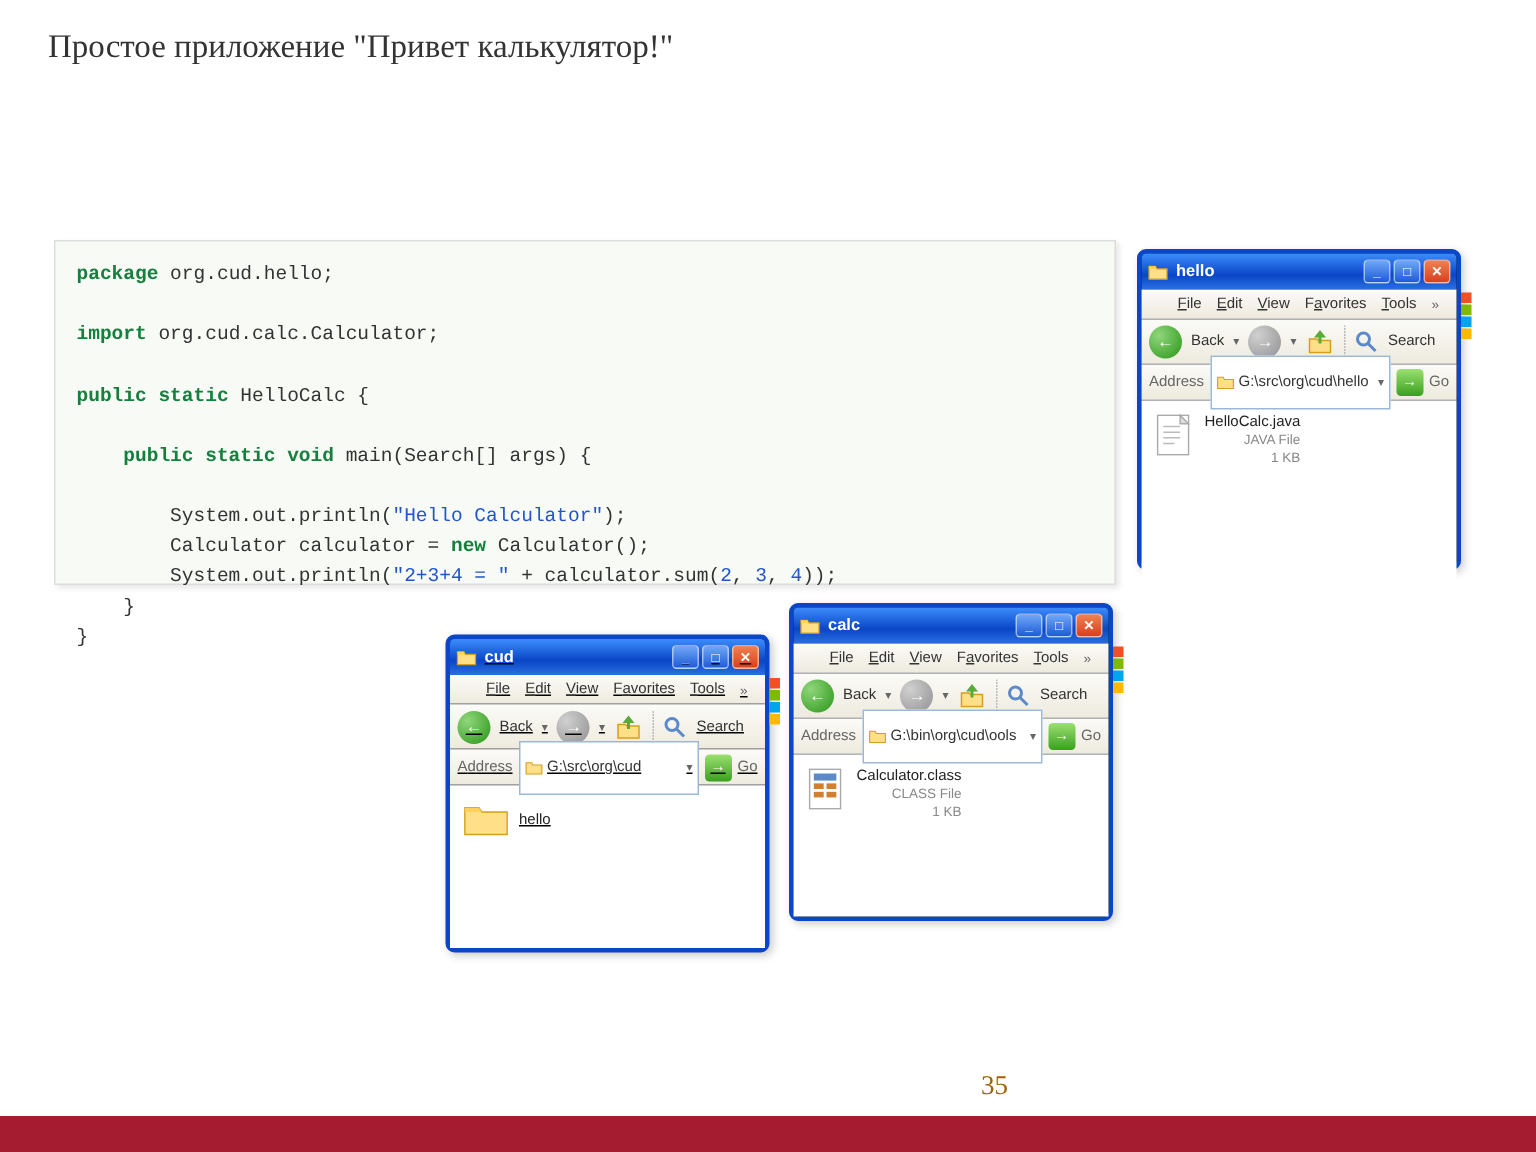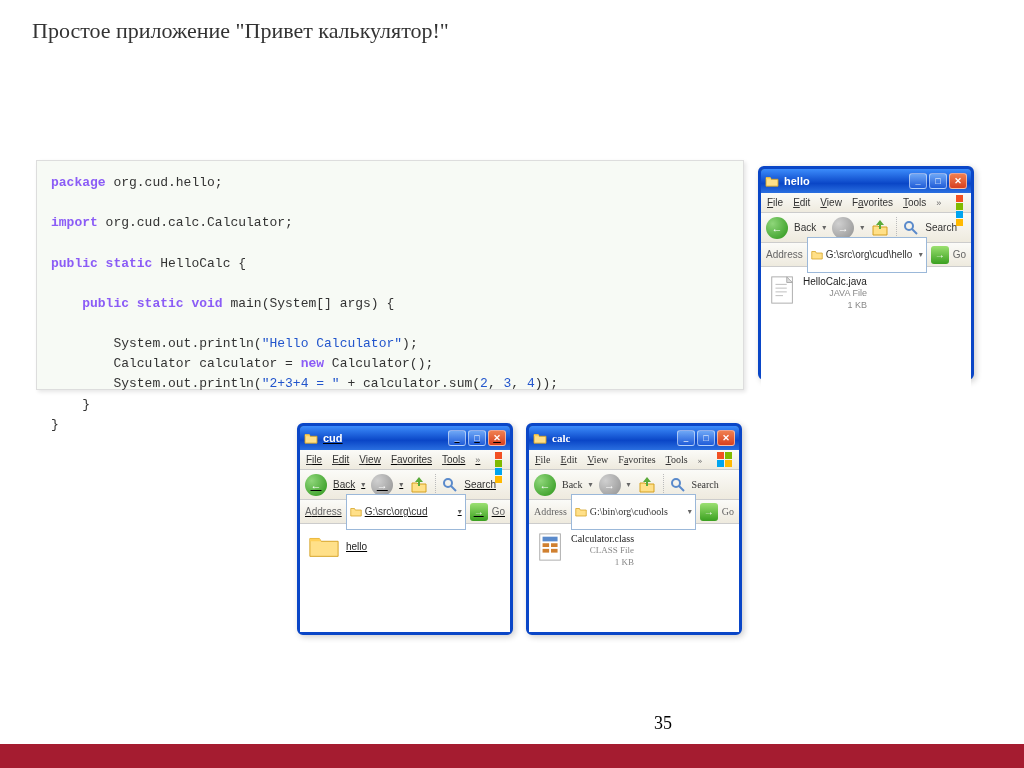--- a/index.html
+++ b/index.html
@@ -1,35 +1,35 @@
 <!DOCTYPE html>
 <html><head>
 <meta charset="utf-8">
 <style>
   * { box-sizing: border-box; margin: 0; padding: 0; }
   body { width: 1024px; height: 768px; font-family: Tahoma, Arial, sans-serif; background: #fff; position: relative; }
   .slide { width: 1024px; height: 768px; position: relative; }
   .title { position: absolute; top: 18px; left: 32px; font-size: 22px; color: #333; font-family: Georgia, serif; }
   .footer-bar { position: absolute; bottom: 0; left: 0; width: 1024px; height: 24px; background: #a51c30; }
-  .page-num { position: absolute; bottom: 34px; right: 352px; font-size: 18px; color: #000000; font-family: Georgia, serif; }
+  .page-num { position: absolute; bottom: 34px; right: 352px; font-size: 18px; color: #a16207; font-family: Georgia, serif; }
 
   .code-block { position: absolute; top: 160px; left: 36px; width: 708px; height: 230px; background: #f7faf5; border: 1px solid #ddd; box-shadow: 2px 2px 4px rgba(0,0,0,0.1); padding: 12px 14px; font-family: "Courier New", monospace; font-size: 13px; line-height: 1.55; white-space: pre; color: #333; }
-  .kw { color: #8b5cf6; font-weight: bold; }
+  .kw { color: #15803d; font-weight: bold; }
   .str { color: #2255cc; }
   .num { color: #2255cc; }
 
   .xp-window { position: absolute; background: #000000; border: 3px solid #0a46c7; border-radius: 6px; box-shadow: 2px 2px 6px rgba(0,0,0,0.2); }
   .xp-titlebar { height: 24px; background: linear-gradient(180deg,#3c8cfb 0%,#0a46c7 60%,#2a6fe0 100%); border-radius: 3px 3px 0 0; display: flex; align-items: center; padding: 0 4px; color: #fff; font-size: 11px; font-weight: bold; }
   .xp-titlebar .folder-icon { width: 14px; height: 12px; margin-right: 5px; }
   .tb-buttons { margin-left: auto; display: flex; gap: 2px; }
   .tb-btn { width: 18px; height: 16px; border-radius: 3px; border: 1px solid rgba(255,255,255,0.5); display:flex; align-items:center; justify-content:center; font-size:9px; color:#fff; font-weight:bold; }
   .tb-min { background: linear-gradient(180deg,#6ea7f6,#1f5bd8); }
   .tb-max { background: linear-gradient(180deg,#6ea7f6,#1f5bd8); }
   .tb-close { background: linear-gradient(180deg,#f08050,#d84020); }
-  .xp-menubar { height: 20px; background: linear-gradient(180deg,#fbfbf8,#eeeade); border-bottom: 1px solid #ccc; display: flex; align-items: center; padding: 0 6px; font-size: 10px; color: #333; gap: 10px; }
+  .xp-menubar { height: 20px; background: linear-gradient(180deg,#fbfbf8,#eeeade); border-bottom: 1px solid #ccc; display: flex; align-items: center; padding: 0 24px; font-size: 10px; color: #333; gap: 10px; }
   .xp-menubar span { text-decoration: none; }
   .xp-menubar .u { text-decoration: underline; }
   .xp-menubar .chev { margin-left:auto; color:#666; font-size:9px; }
   .xp-winlogo { width:18px; height:16px; margin-left:4px; display:flex; flex-wrap:wrap; }
   .xp-winlogo div { width:7px; height:7px; margin:0.5px; }
   .xp-toolbar { height: 30px; background: linear-gradient(180deg,#fbfbf8,#eeeade); border-bottom: 1px solid #ccc; display:flex; align-items:center; padding:0 5px; gap:6px; font-size:10px; color:#333; }
   .rnd-btn { width:22px; height:22px; border-radius:50%; display:flex; align-items:center; justify-content:center; color:#fff; font-size:11px; font-weight:bold; }
   .back-btn { background: radial-gradient(circle at 30% 30%, #8fd67a, #2a9518); }
   .fwd-btn { background: radial-gradient(circle at 30% 30%, #d0d0d0, #909090); }
   .tiny-dd { font-size:8px; color:#666; }
@@ -52,21 +52,21 @@
 
 <div class="slide">
   <div class="title">Простое приложение "Привет калькулятор!"</div>
 
   <div class="code-block"><span class="kw">package</span><span> org.cud.hello;</span>
 
 <span class="kw">import</span><span> org.cud.calc.Calculator;</span>
 
 <span class="kw">public static</span><span> HelloCalc {</span>
 
-<span class="kw">    public static void</span><span> main(System[] args) {</span>
+<span class="kw">    public static void</span><span> main(Search[] args) {</span>
 
 <span>        System.out.println(</span><span class="str">"Hello Calculator"</span><span>);</span>
 <span>        Calculator calculator = </span><span class="kw">new</span><span> Calculator();</span>
 <span>        System.out.println(</span><span class="str">"2+3+4 = "</span><span> + calculator.sum(</span><span class="num">2</span><span>, </span><span class="num">3</span><span>, </span><span class="num">4</span><span>));</span>
 <span>    }</span>
 <span>}</span></div>
 
   <div class="xp-window" style="top:166px; left:758px; width:216px; height:214px;">
     <div class="xp-titlebar">
       <svg class="folder-icon" viewBox="0 0 16 14">
@@ -204,21 +204,21 @@
             <path fill="#ffe089" stroke="#d4a020" d="M2 6h10l2 3h18v16H2z"></path>
             <path fill="#ffd05a" d="M2 6h10l2 3H2z"></path>
           </svg>
         <div class="file-meta" style="padding-top:8px;">
           <div class="fname">hello</div>
         </div>
       </div>
     </div>
   </div>
 
-  <div class="xp-window" style="top:423px; left:526px; width:216px; height:212px;font-family:Liberation Serif, serif;">
+  <div class="xp-window" style="top:402px; left:526px; width:216px; height:212px;">
     <div class="xp-titlebar">
       <svg class="folder-icon" viewBox="0 0 16 14">
           <path fill="#ffe089" stroke="#d4a020" d="M1 3h5l1 2h8v8H1z"></path>
           <path fill="#ffd05a" d="M1 3h5l1 2H1z"></path>
         </svg>
       <span>calc</span>
       <div class="tb-buttons">
         <div class="tb-btn tb-min">_</div>
         <div class="tb-btn tb-max">□</div>
         <div class="tb-btn tb-close">✕</div>

